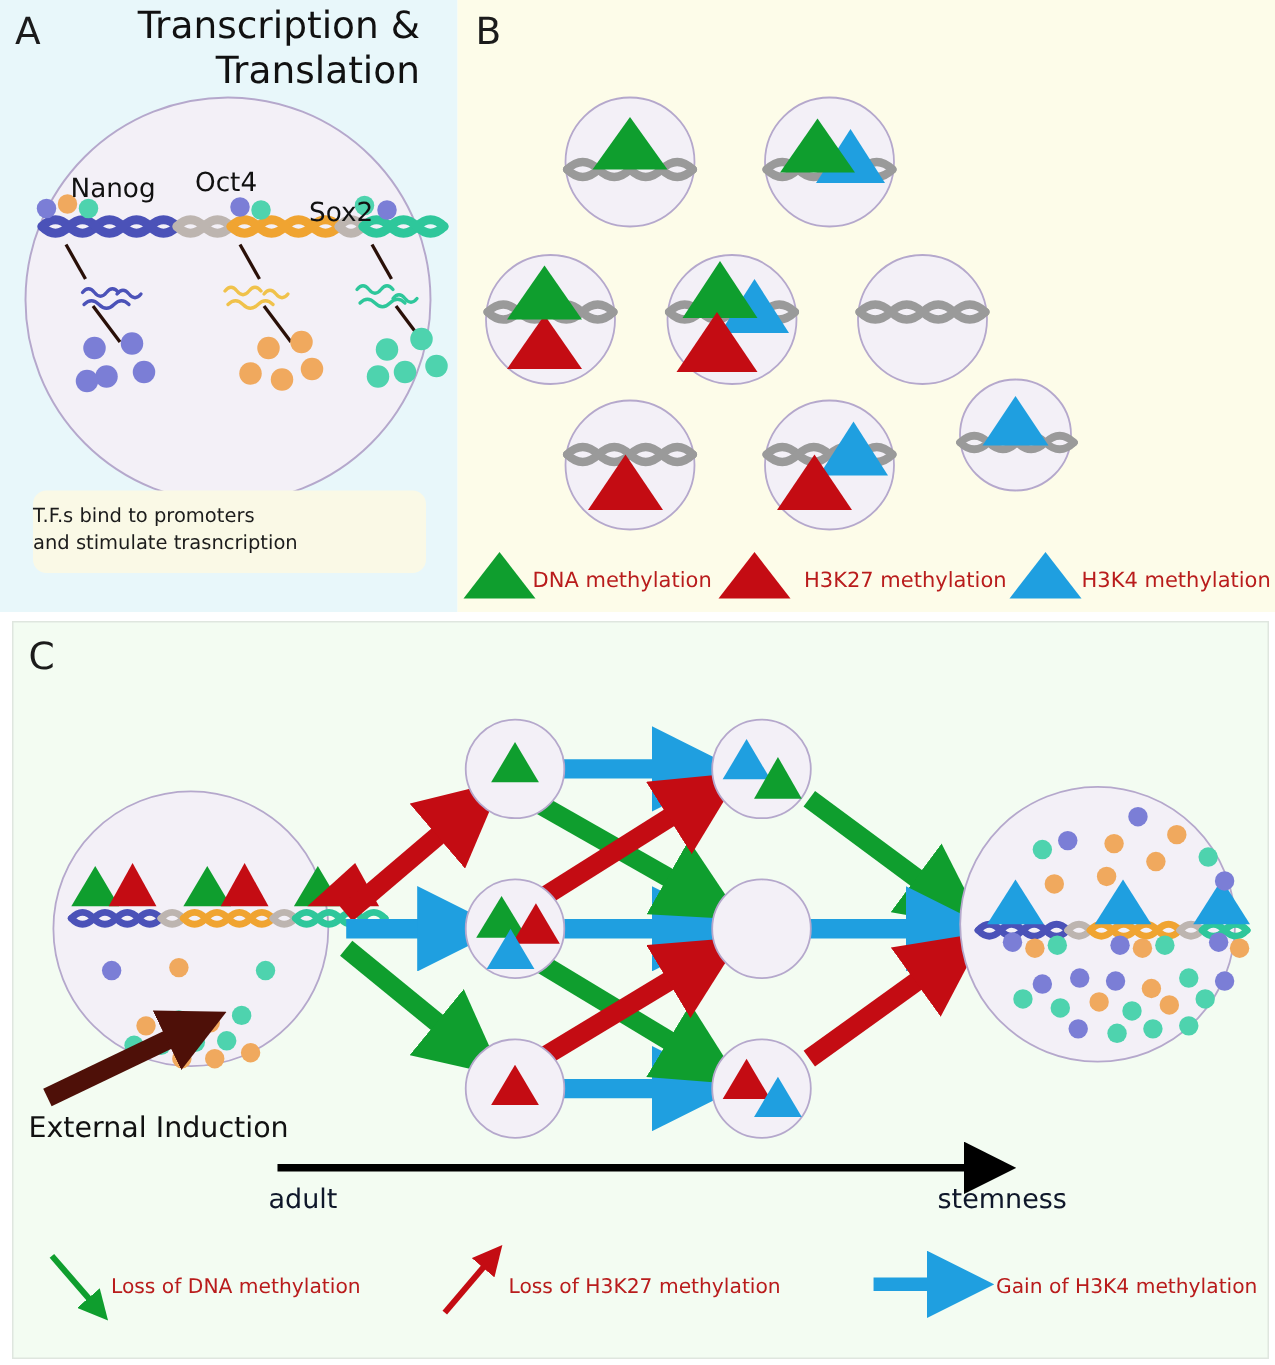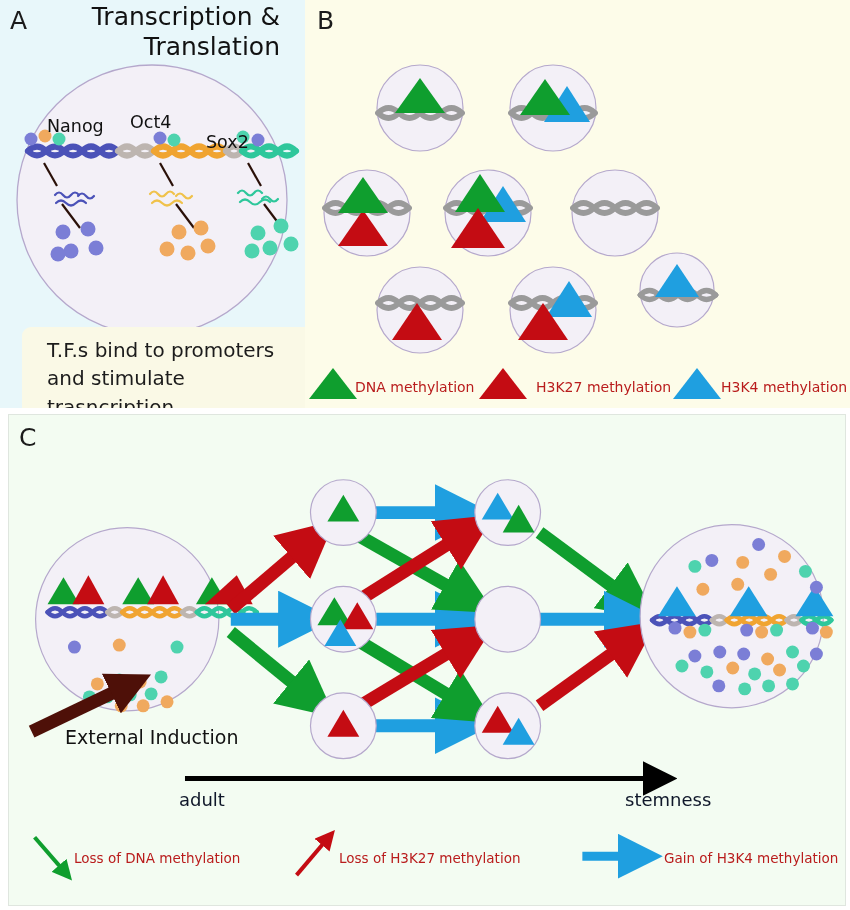--- a/index.html
+++ b/index.html
@@ -24,22 +24,22 @@
   .panel-letter {
     position: absolute; font-size: 25px; color: #1b1b1b; font-weight: 400;
     font-family: "DejaVu Sans", sans-serif;
   }
   .panel-title {
     position: absolute; font-size: 25px; color: #111; text-align: right;
     line-height: 1.18; font-family: "DejaVu Sans", sans-serif;
   }
 
   .note-box {
-    position: absolute; border-radius: 9px; padding: 9px 25px;
-    font-size: 20px; line-height: 1.42; color: #1c1c1c; white-space: pre-line;
+    position: absolute; border-radius: 9px; padding: 9px 0;
+    font-size: 13px; line-height: 1.42; color: #1c1c1c; white-space: pre-line;
   }
   #note-a { left: 22px; top: 327px; width: 262px; background: #faf9e6; }
 
   
   .svg-layer { position: absolute; left: 0; top: 0; width: 100%; height: 100%; }
   .legend-label {
     position: absolute; font-size: 13.5px; color: #b91c1c;
     font-family: "DejaVu Sans", sans-serif; white-space: nowrap;
   }
   .legend-label-b { font-size: 14px; }
@@ -448,21 +448,21 @@
         </g>
       </g>
 
       <line x1="176" y1="365" x2="660" y2="365" stroke="#000" stroke-width="5" marker-end="url(#arrBlack)"></line>
 
       <path d="M25 424 L58 462" stroke="#0f9e2e" stroke-width="4" marker-end="url(#arrGreenS)" fill="none"></path>
       <path d="M288 462 L322 422" stroke="#c40c13" stroke-width="4" marker-end="url(#arrRedS)" fill="none"></path>
       <path d="M575 443 L640 443" stroke="#1f9fe0" stroke-width="9" marker-end="url(#arrBlueS)" fill="none"></path>
     </svg>
 
-    <div class="ext-label" style="left:10px; top:311px;margin-left:46px;">External Induction</div>
+    <div class="ext-label" style="left:10px; top:326px;">External Induction</div>
     <div class="axis-label" style="left:170px; top:374px;">adult</div>
     <div class="axis-label" style="left:616px; top:374px;">stemness</div>
 
     <div class="legend-label" style="left:65px; top:435px;">Loss of DNA methylation</div>
     <div class="legend-label" style="left:330px; top:435px;">Loss of H3K27 methylation</div>
     <div class="legend-label" style="left:655px; top:435px;">Gain of H3K4 methylation</div>
   </div>
 
 </div>
 

